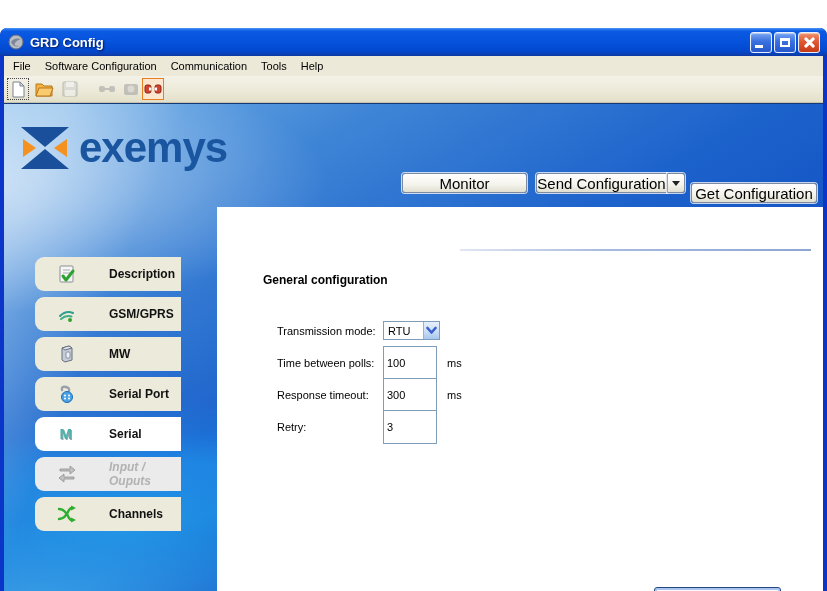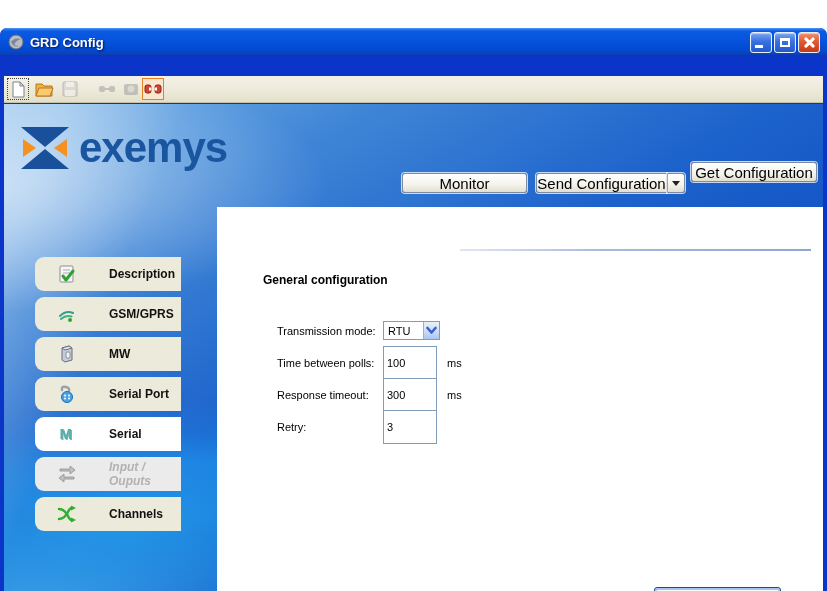--- a/index.html
+++ b/index.html
@@ -80,21 +80,21 @@
   .xp-btn {
     position:absolute; height:20px; border:1px solid #7e8aa0; border-radius:3px;
     background:linear-gradient(180deg,#ffffff 0%,#f4f3ec 60%,#e2dfd0 100%);
     font-size:15px; color:#000; display:flex; align-items:center; justify-content:center;
     box-shadow:0 0 0 1px rgba(255,255,255,0.75);
     cursor:default;
   }
   .btn-monitor { left:398px; top:69px; width:125px; }
   .btn-send { left:532px; top:69px; width:131px; border-radius:3px 0 0 3px; }
   .btn-send-arrow { left:663px; top:69px; width:18px; border-radius:0 3px 3px 0; border-left:1px solid #9aa4b4; }
-  .btn-get { left:687px; top:58px; width:126px; }
+  .btn-get { left:687px; top:79px; width:126px; }
   .arrow-down { width:0; height:0; border-left:4px solid transparent; border-right:4px solid transparent; border-top:5px solid #222; }
 
   
   .content {
     position:absolute; left:213px; top:103px; right:0; bottom:0; background:#fff;
   }
   .content-title {
     position:absolute; left:46px; top:24px; font-size:17px; font-weight:bold; color:#2121cb;
   }
   .title-divider {
@@ -159,20 +159,27 @@
       <div class="tbtn">
           <div class="glyph-max"></div>
         </div>
       <div class="tbtn close">
         <div class="glyph-close-a"></div>
         <div class="glyph-close-b"></div>
       </div>
     </div>
   </div>
 
+  <div class="menubar">
+    <span class="menu-item">File</span>
+    <span class="menu-item">Software Configuration</span>
+    <span class="menu-item">Communication</span>
+    <span class="menu-item">Tools</span>
+    <span class="menu-item">Help</span>
+  </div>
 
   <div class="toolbar">
     <div class="ticon sel" style="left:3px;">
       <svg width="18" height="18" viewBox="0 0 18 18">
         <path d="M4 2 h7 l4 4 v11 H4 z" fill="#fff" stroke="#7a8290"></path>
         <path d="M11 2 v4 h4 z" fill="#d8dce4" stroke="#7a8290"></path>
       </svg>
     </div>
     <div class="ticon" style="left:29px;">
       <svg width="20" height="20" viewBox="0 0 20 20">

